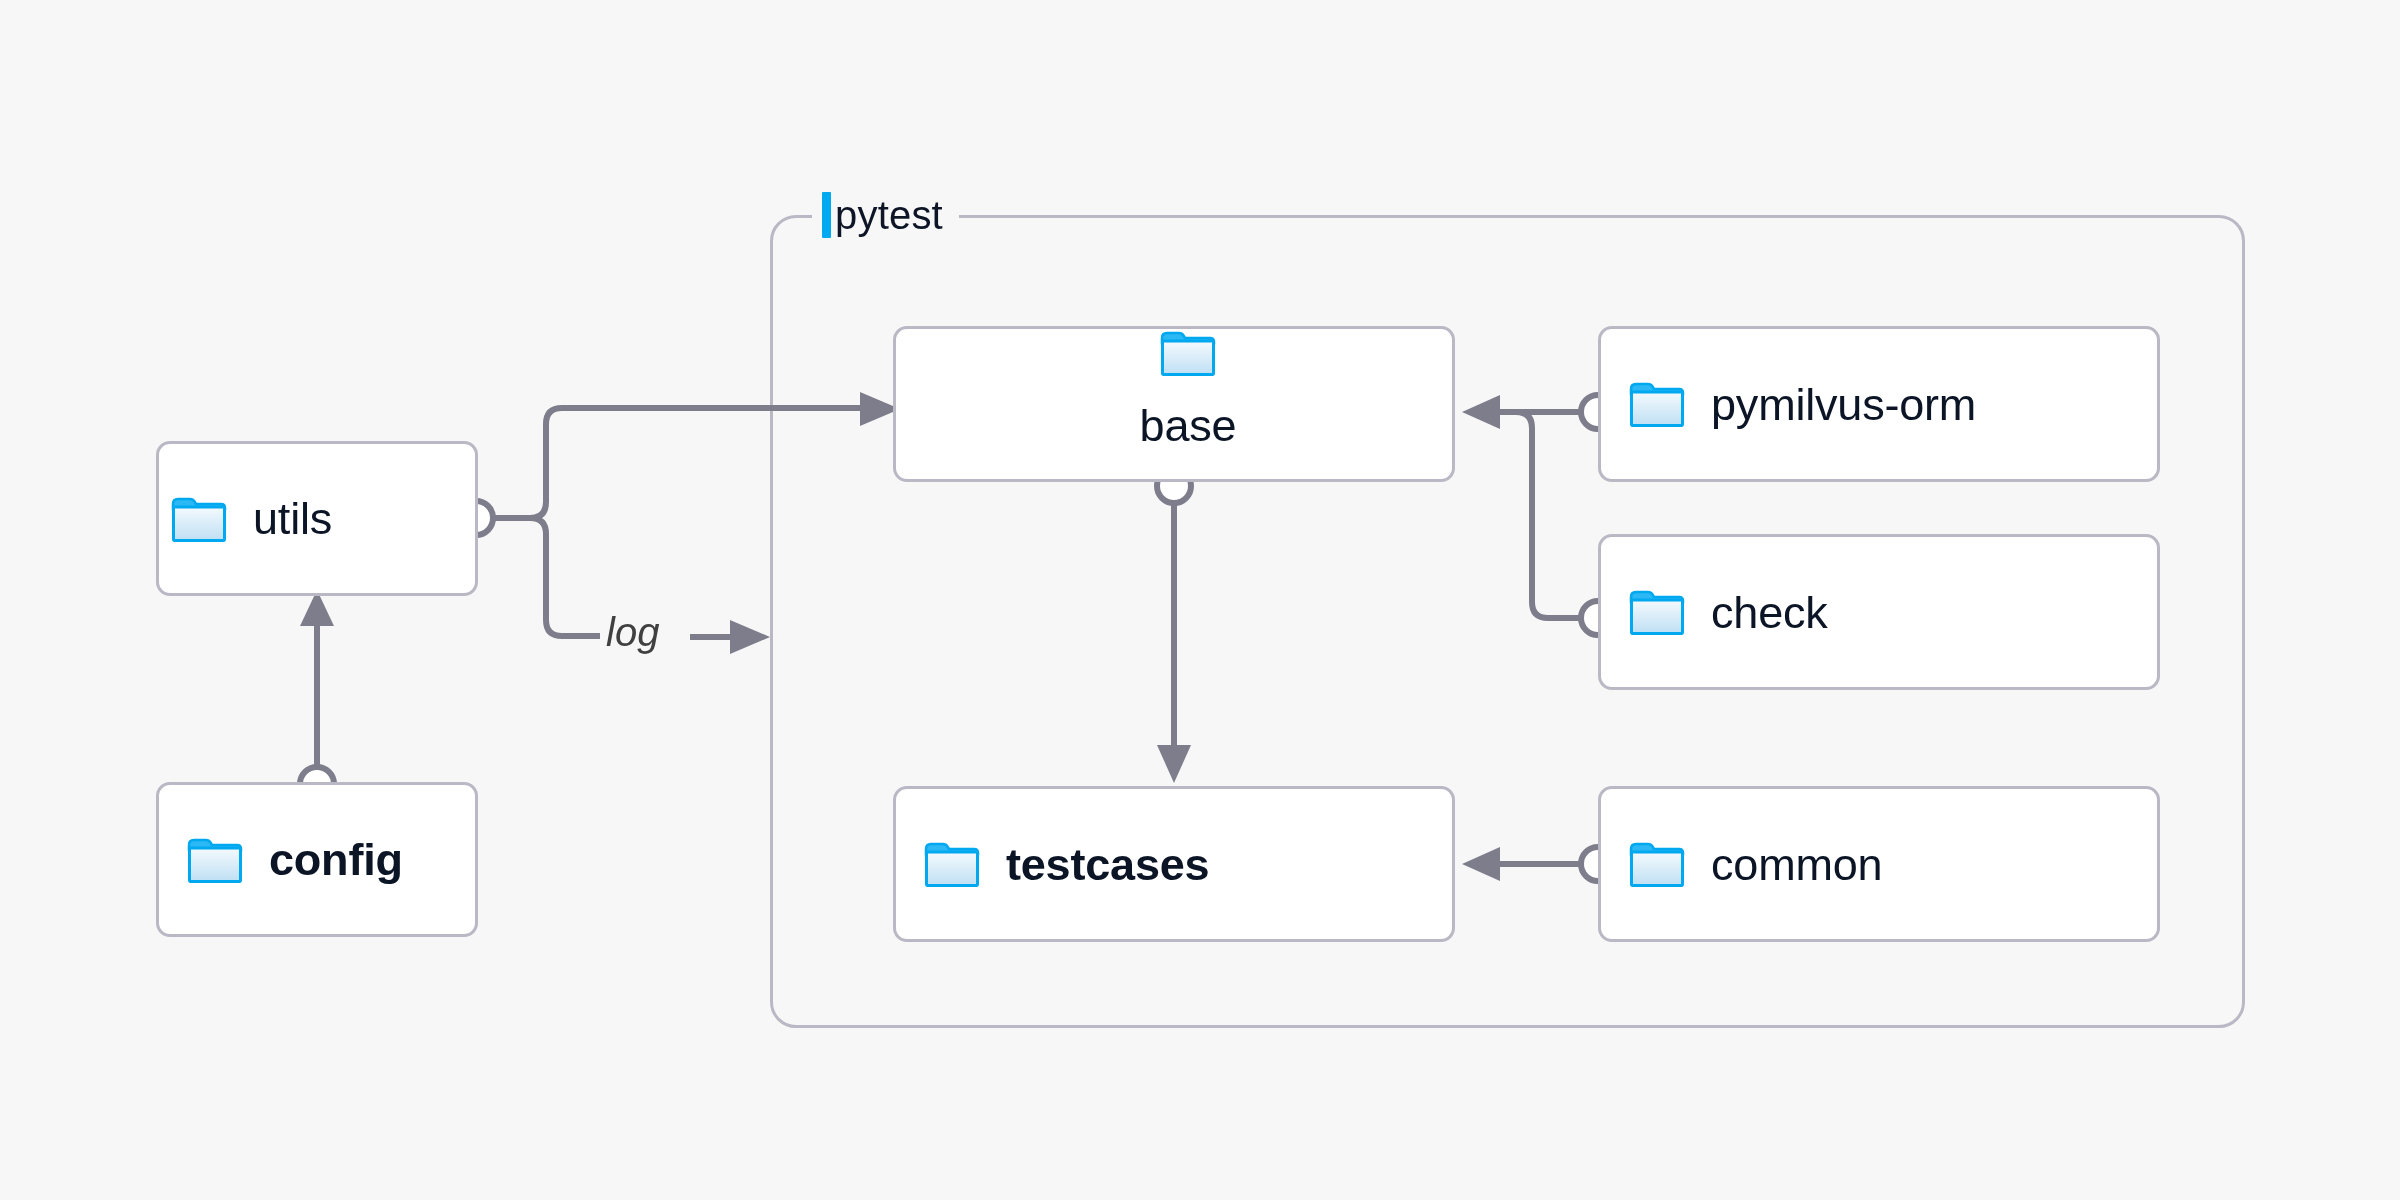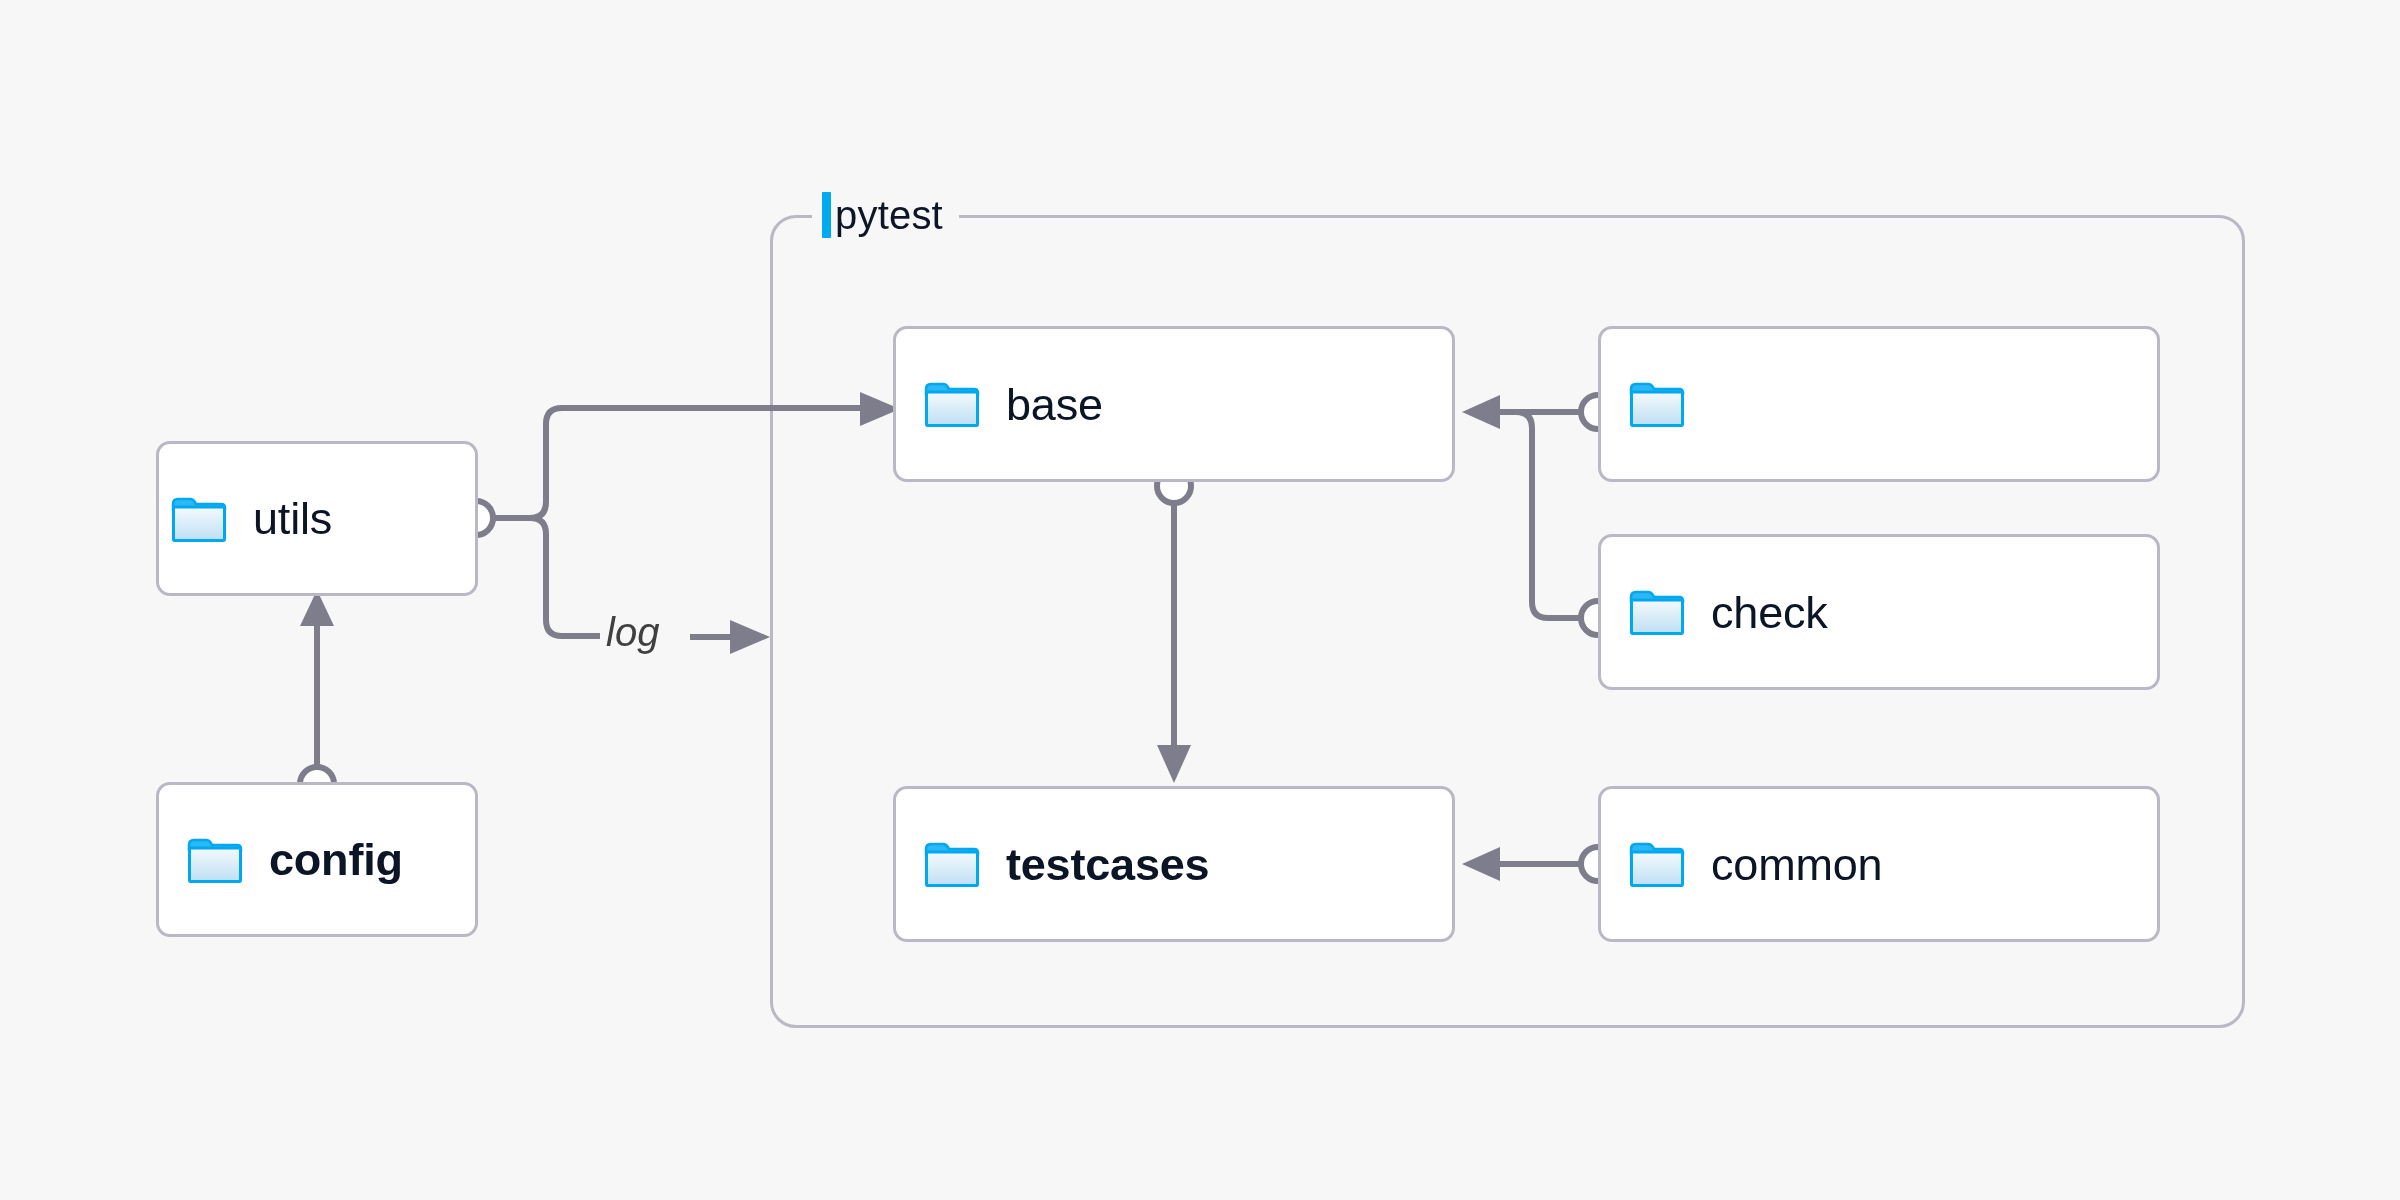--- a/index.html
+++ b/index.html
@@ -187,21 +187,21 @@
             <linearGradient id="fg2" x1="0" y1="0" x2="0" y2="1">
               <stop offset="0%" stop-color="#f4fafd"></stop>
               <stop offset="100%" stop-color="#bfdff4"></stop>
             </linearGradient>
           </defs>
           <path d="M2 9 Q2 4 7 4 L19 4 Q22 4 23.5 6.5 L25 9 L50 9 Q54 9 54 13 L54 15 L2 15 Z" fill="#2bb8f5" stroke="#00a8ef" stroke-width="2.5" stroke-linejoin="round"></path>
           <path d="M3.5 12 L52.5 12 Q53.5 12 53.5 13.5 L53.5 44 Q53.5 45.5 52.5 45.5 L3.5 45.5 Q2.5 45.5 2.5 44 L2.5 13.5 Q2.5 12 3.5 12 Z" fill="url(#fg2)" stroke="#00a8ef" stroke-width="3" stroke-linejoin="round"></path>
         </svg>
         <span class="label">config</span>
       </div>
-      <div class="node" style="left: 893px; top: 326px; width: 562px; height: 156px;">
+      <div class="node" style="left: 893px; top: 326px; width: 562px; height: 156px; flex-direction: column;">
         <svg class="folder-icon" viewBox="0 0 56 48">
           <defs>
             <linearGradient id="fg3" x1="0" y1="0" x2="0" y2="1">
               <stop offset="0%" stop-color="#f4fafd"></stop>
               <stop offset="100%" stop-color="#bfdff4"></stop>
             </linearGradient>
           </defs>
           <path d="M2 9 Q2 4 7 4 L19 4 Q22 4 23.5 6.5 L25 9 L50 9 Q54 9 54 13 L54 15 L2 15 Z" fill="#2bb8f5" stroke="#00a8ef" stroke-width="2.5" stroke-linejoin="round"></path>
           <path d="M3.5 12 L52.5 12 Q53.5 12 53.5 13.5 L53.5 44 Q53.5 45.5 52.5 45.5 L3.5 45.5 Q2.5 45.5 2.5 44 L2.5 13.5 Q2.5 12 3.5 12 Z" fill="url(#fg3)" stroke="#00a8ef" stroke-width="3" stroke-linejoin="round"></path>
         </svg>
@@ -224,20 +224,21 @@
         <svg class="folder-icon" viewBox="0 0 56 48">
           <defs>
             <linearGradient id="fg5" x1="0" y1="0" x2="0" y2="1">
               <stop offset="0%" stop-color="#f4fafd"></stop>
               <stop offset="100%" stop-color="#bfdff4"></stop>
             </linearGradient>
           </defs>
           <path d="M2 9 Q2 4 7 4 L19 4 Q22 4 23.5 6.5 L25 9 L50 9 Q54 9 54 13 L54 15 L2 15 Z" fill="#2bb8f5" stroke="#00a8ef" stroke-width="2.5" stroke-linejoin="round"></path>
           <path d="M3.5 12 L52.5 12 Q53.5 12 53.5 13.5 L53.5 44 Q53.5 45.5 52.5 45.5 L3.5 45.5 Q2.5 45.5 2.5 44 L2.5 13.5 Q2.5 12 3.5 12 Z" fill="url(#fg5)" stroke="#00a8ef" stroke-width="3" stroke-linejoin="round"></path>
         </svg>
+        <span class="label">pymilvus-orm</span>
       </div>
       <div class="node" style="left: 1598px; top: 534px; width: 562px; height: 156px;">
         <svg class="folder-icon" viewBox="0 0 56 48">
           <defs>
             <linearGradient id="fg6" x1="0" y1="0" x2="0" y2="1">
               <stop offset="0%" stop-color="#f4fafd"></stop>
               <stop offset="100%" stop-color="#bfdff4"></stop>
             </linearGradient>
           </defs>
           <path d="M2 9 Q2 4 7 4 L19 4 Q22 4 23.5 6.5 L25 9 L50 9 Q54 9 54 13 L54 15 L2 15 Z" fill="#2bb8f5" stroke="#00a8ef" stroke-width="2.5" stroke-linejoin="round"></path>

